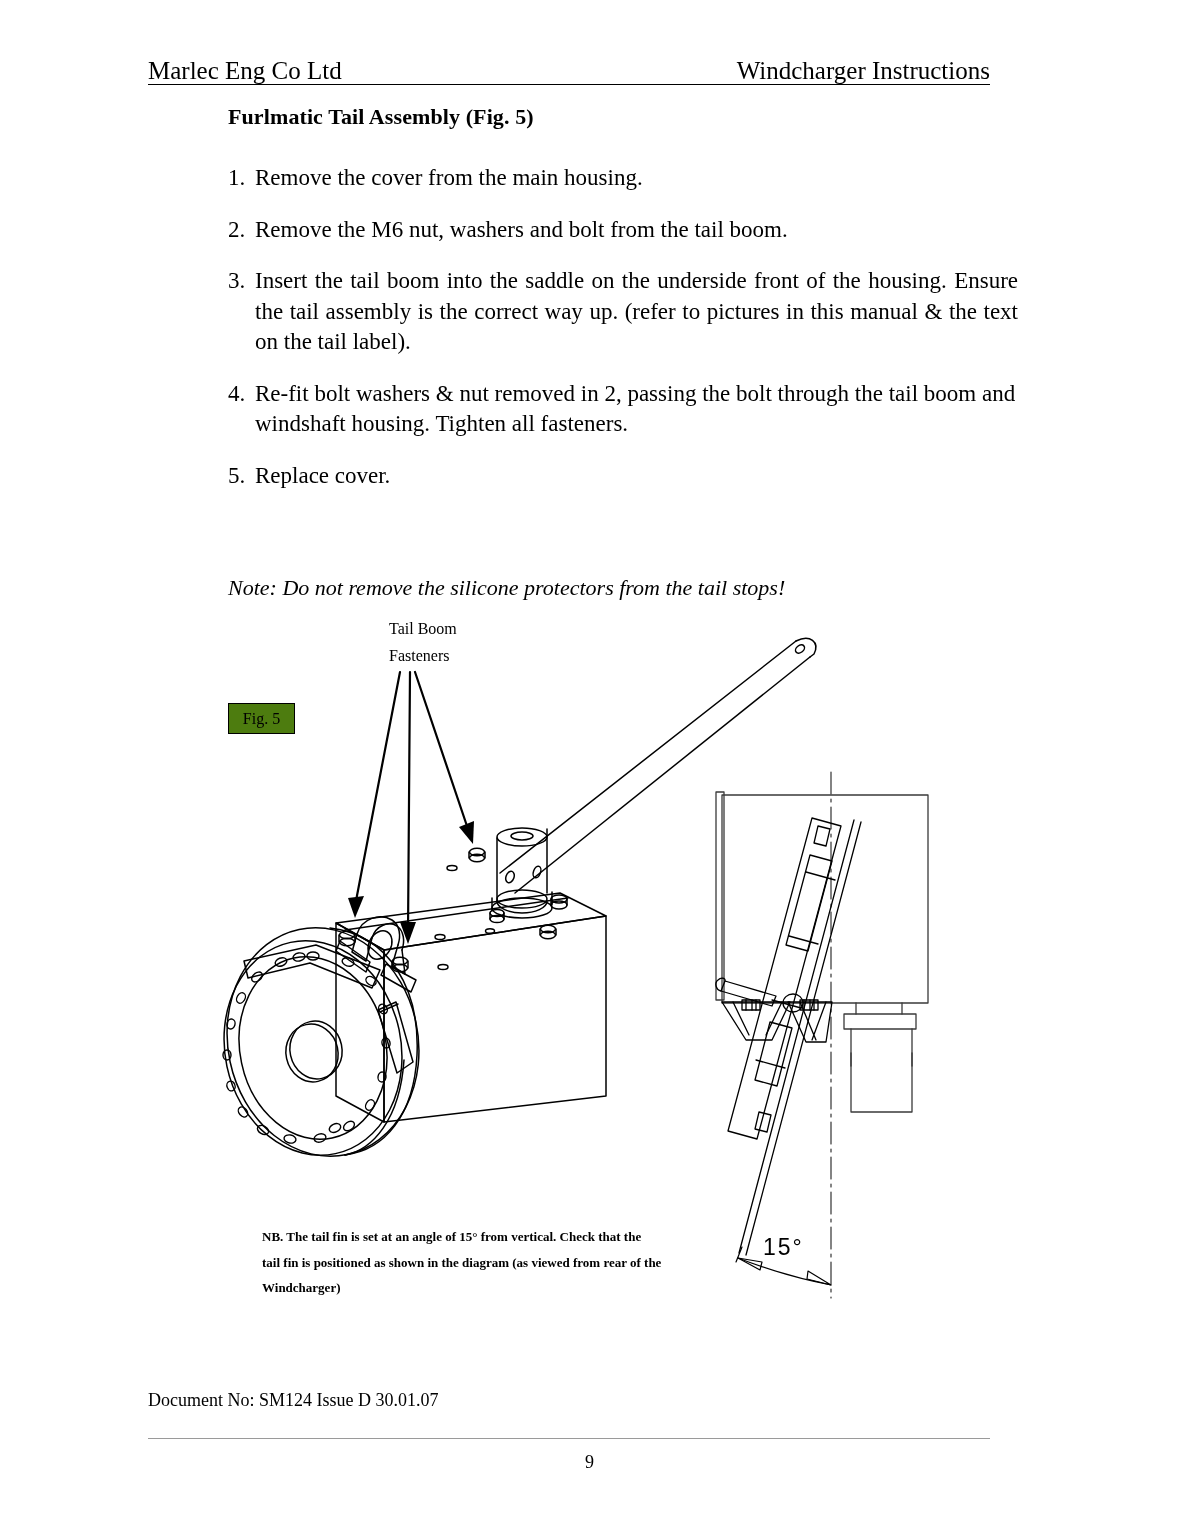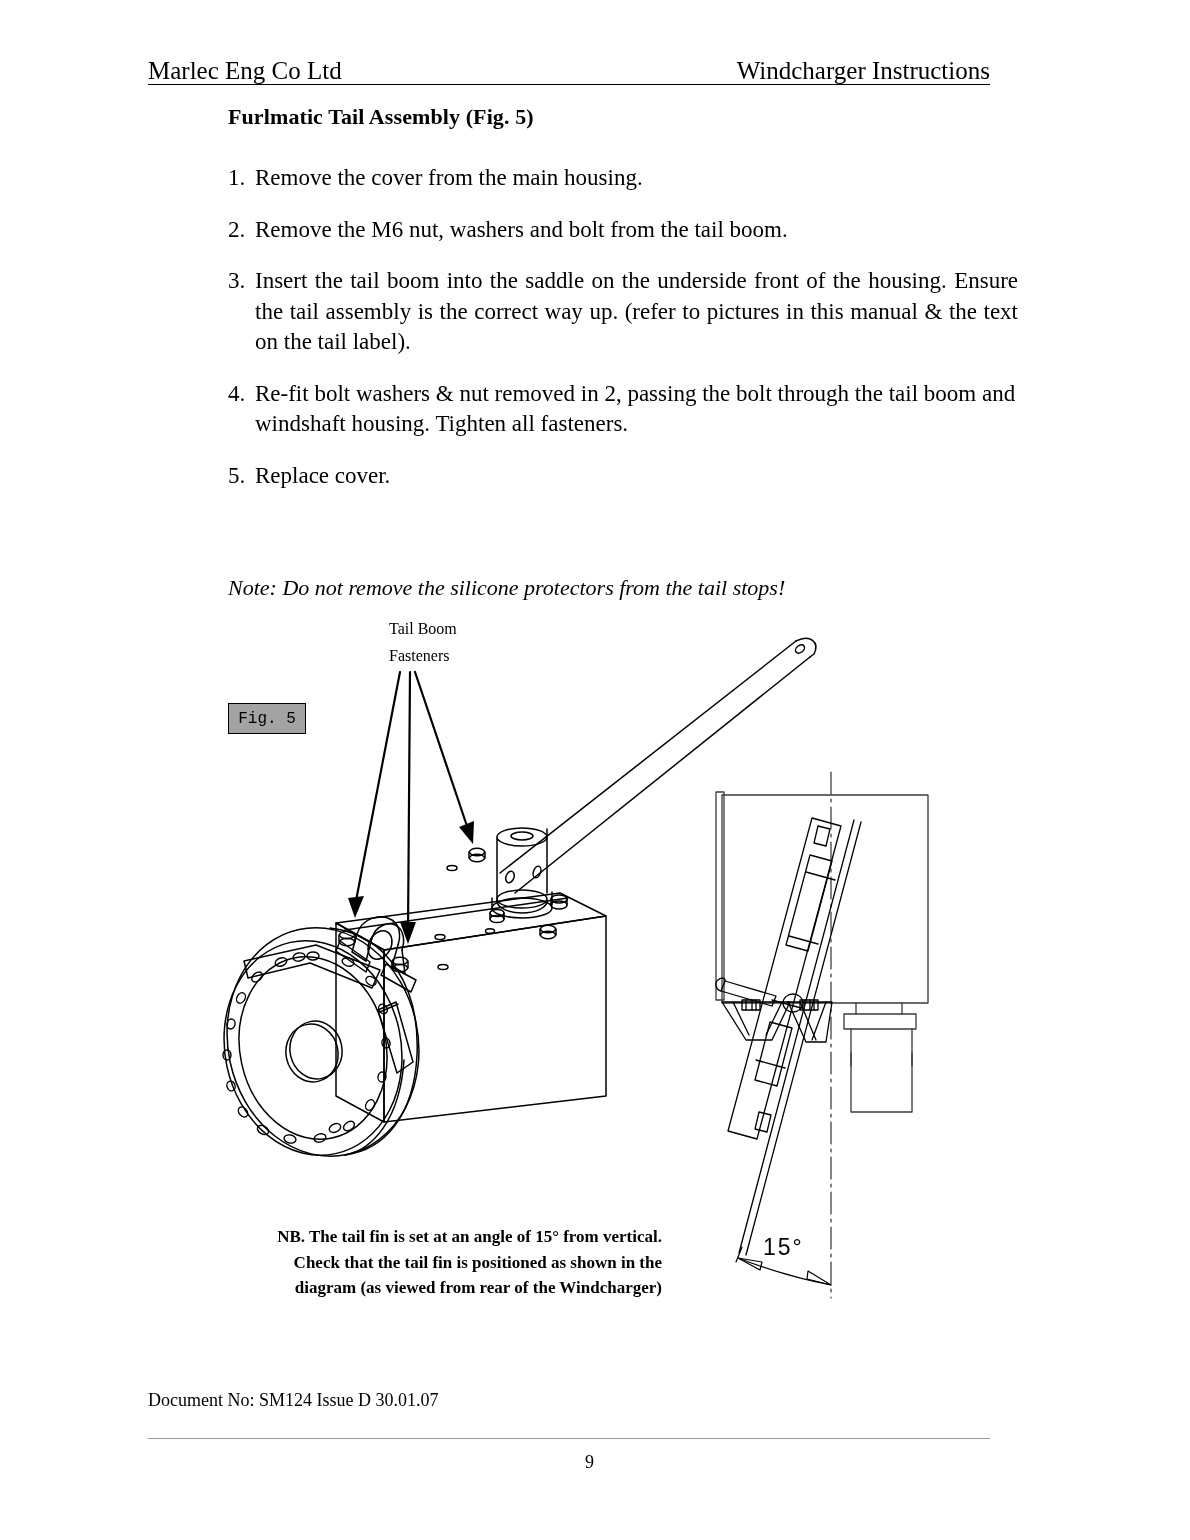--- a/index.html
+++ b/index.html
@@ -92,49 +92,47 @@
     width: 1190px;
     height: 1360px;
     pointer-events: none;
   }
   .figure svg { display: block; }
 
   .fig-tag {
     position: absolute;
     left: 228px;
     top: 703px;
-    width: 78px;
+    width: 67px;
     height: 31px;
     border: 1.6px solid #000;
     box-sizing: border-box;
     font-size: 16px;
     display: flex;
     align-items: center;
     justify-content: center;
-    background: #a3a3a3;
-    font-family: Liberation Mono, monospace;
+    background: #4d7c0f;
   }
 
   .callout-label {
     position: absolute;
     left: 389px;
     top: 615px;
     font-size: 16px;
     line-height: 27px;
   }
 
   .nb-note {
     position: absolute;
     left: 262px;
     top: 1224px;
     width: 400px;
-    font-size: 17px;
+    font-size: 13px;
     line-height: 25.5px;
     font-weight: bold;
-    text-align: right;
   }
 
   
   .footer-rule {
     position: absolute;
     left: 148px;
     top: 1438px;
     width: 842px;
     height: 0;
     border-top: 1.6px solid #9a9a9a;

